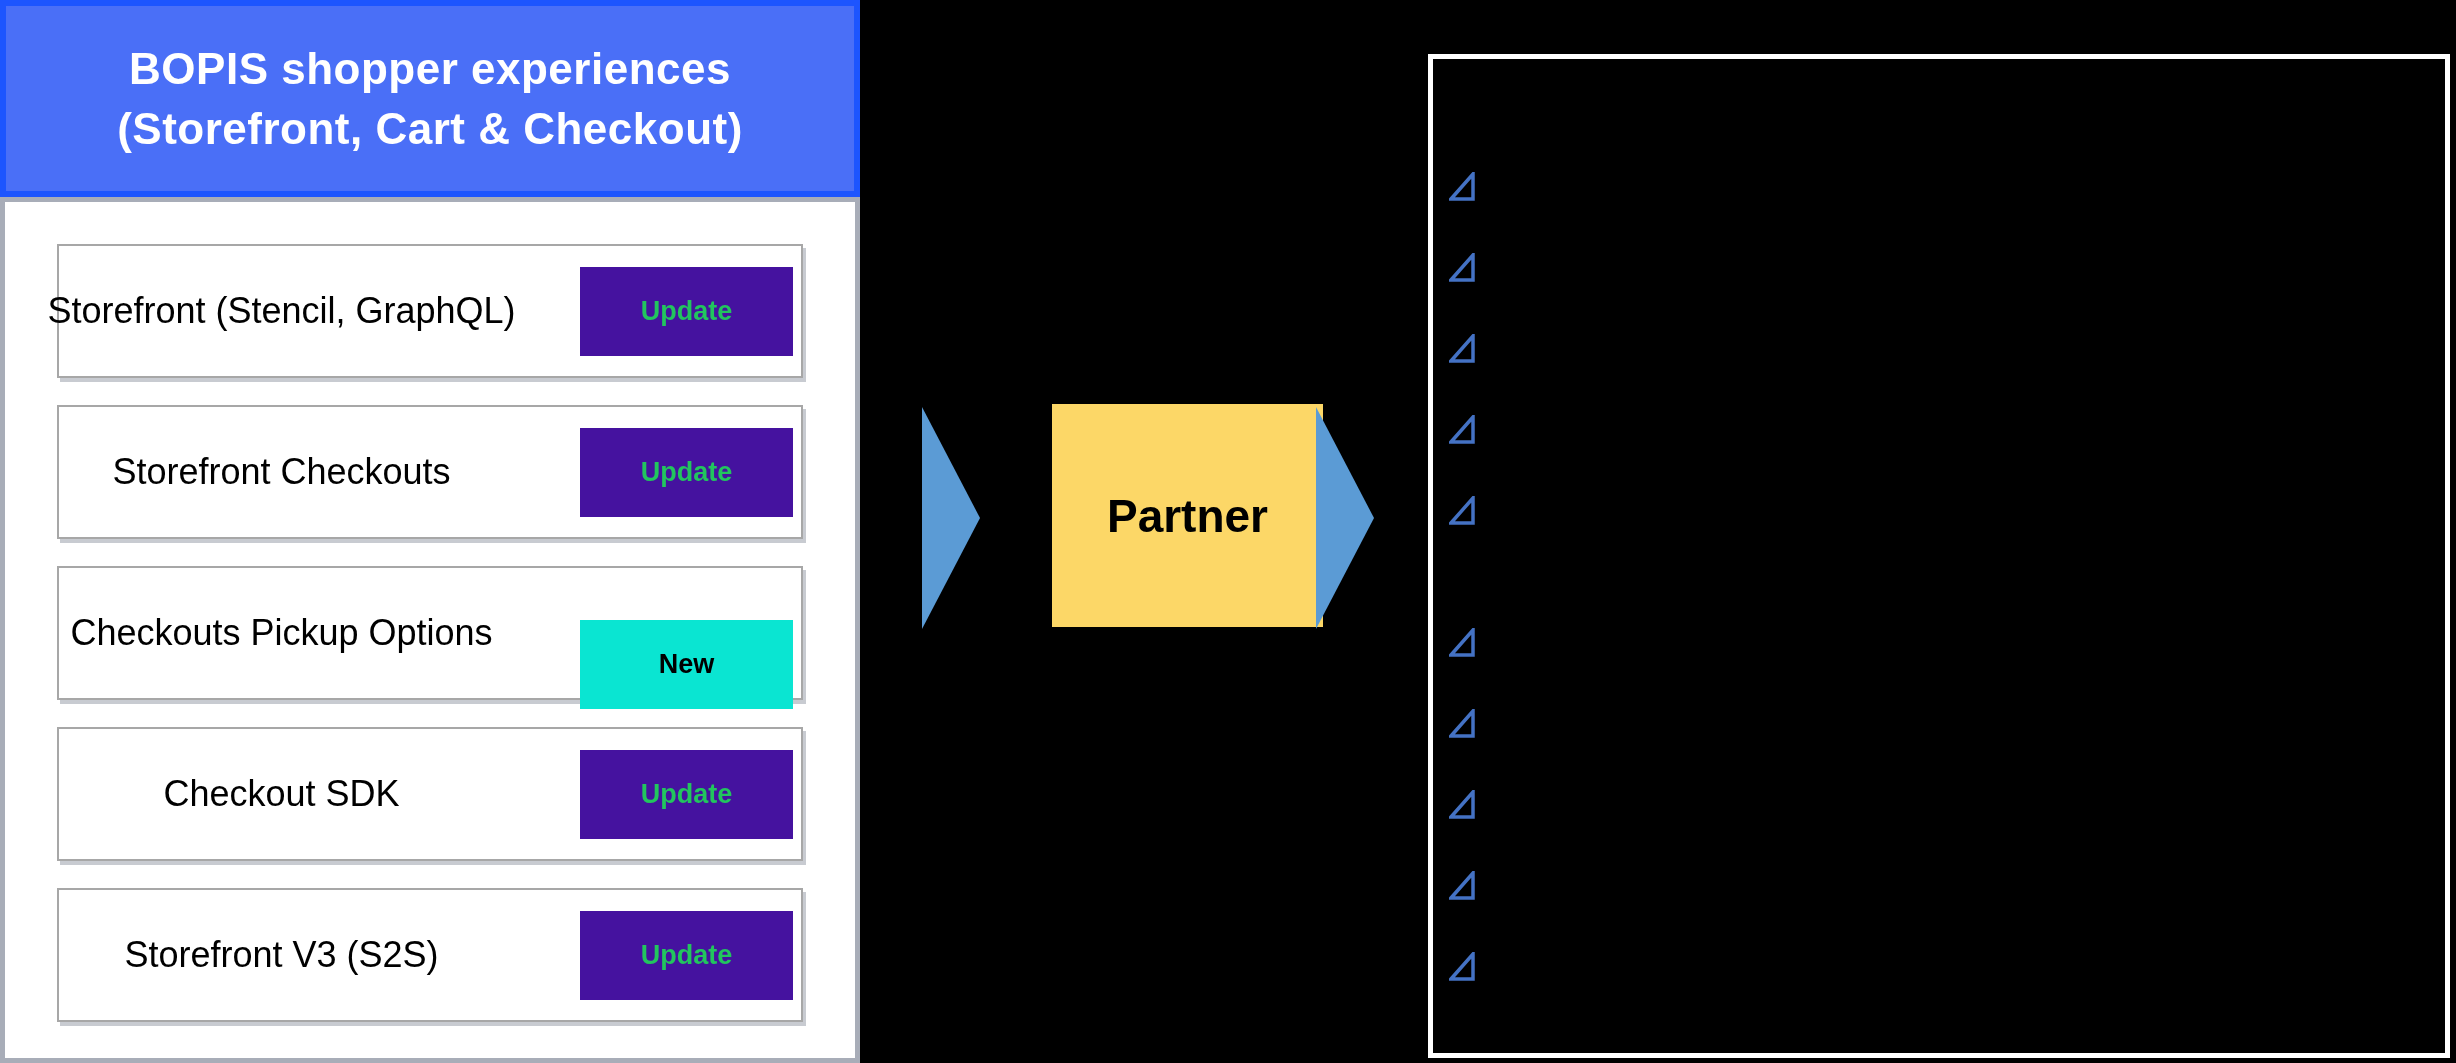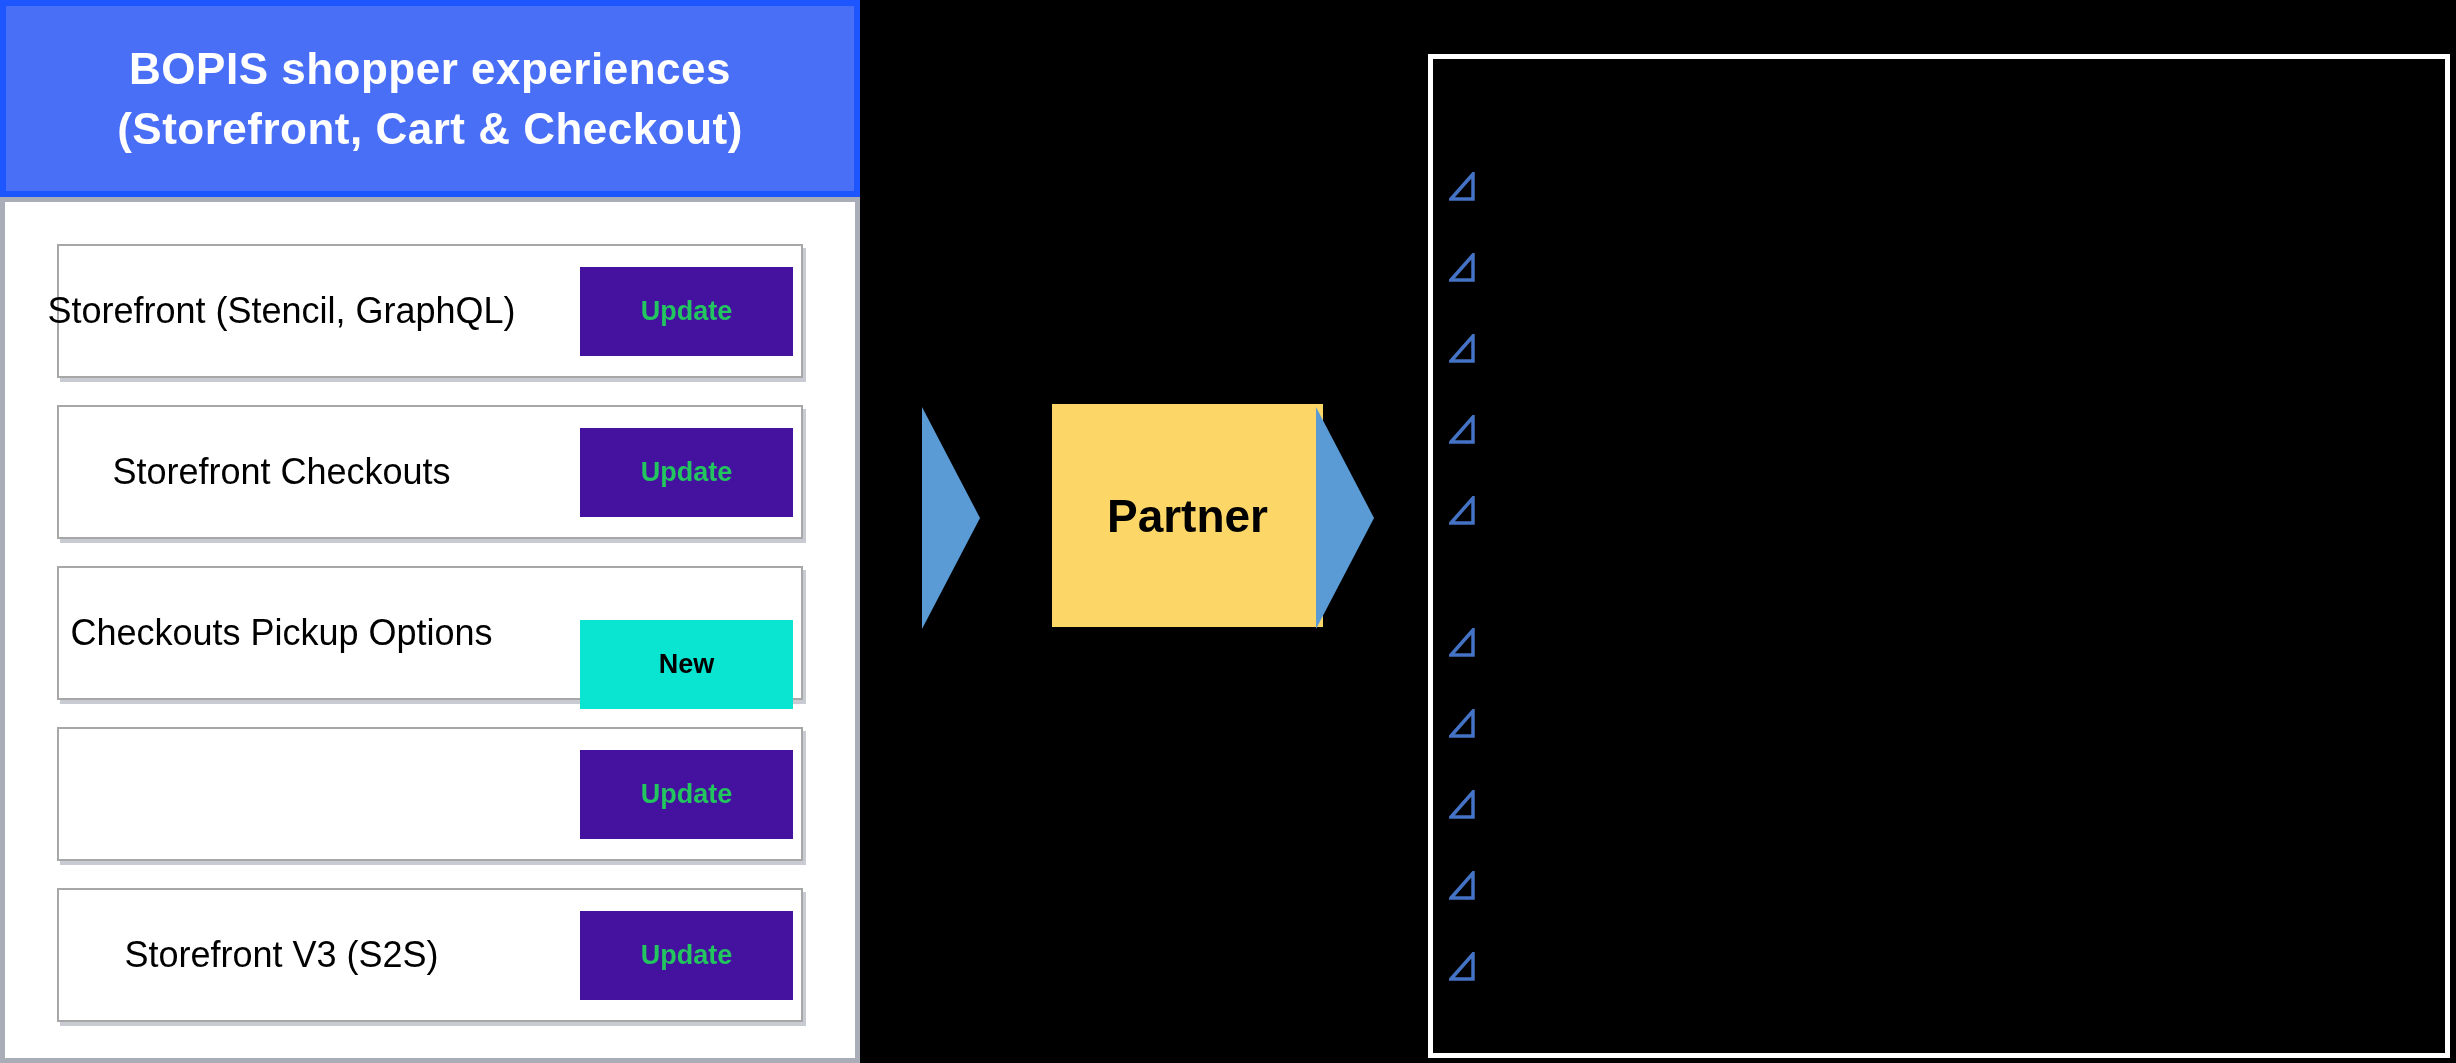--- a/index.html
+++ b/index.html
@@ -89,20 +89,21 @@
       <div style="display:contents"><div class="feature-item">
     <div class="feature-label">Storefront (Stencil, GraphQL)</div>
     <div class="feature-badge update">Update</div>
   </div><div class="feature-item">
     <div class="feature-label">Storefront Checkouts</div>
     <div class="feature-badge update">Update</div>
   </div><div class="feature-item">
     <div class="feature-label">Checkouts Pickup Options</div>
     <div class="feature-badge new">New</div>
   </div><div class="feature-item">
+    <div class="feature-label">Checkout SDK</div>
     <div class="feature-badge update">Update</div>
   </div><div class="feature-item">
     <div class="feature-label">Storefront V3 (S2S)</div>
     <div class="feature-badge update">Update</div>
   </div></div>
     </div>
   </div>
 
   <div class="flow-arrow first"></div>
   <div class="partner-box">

